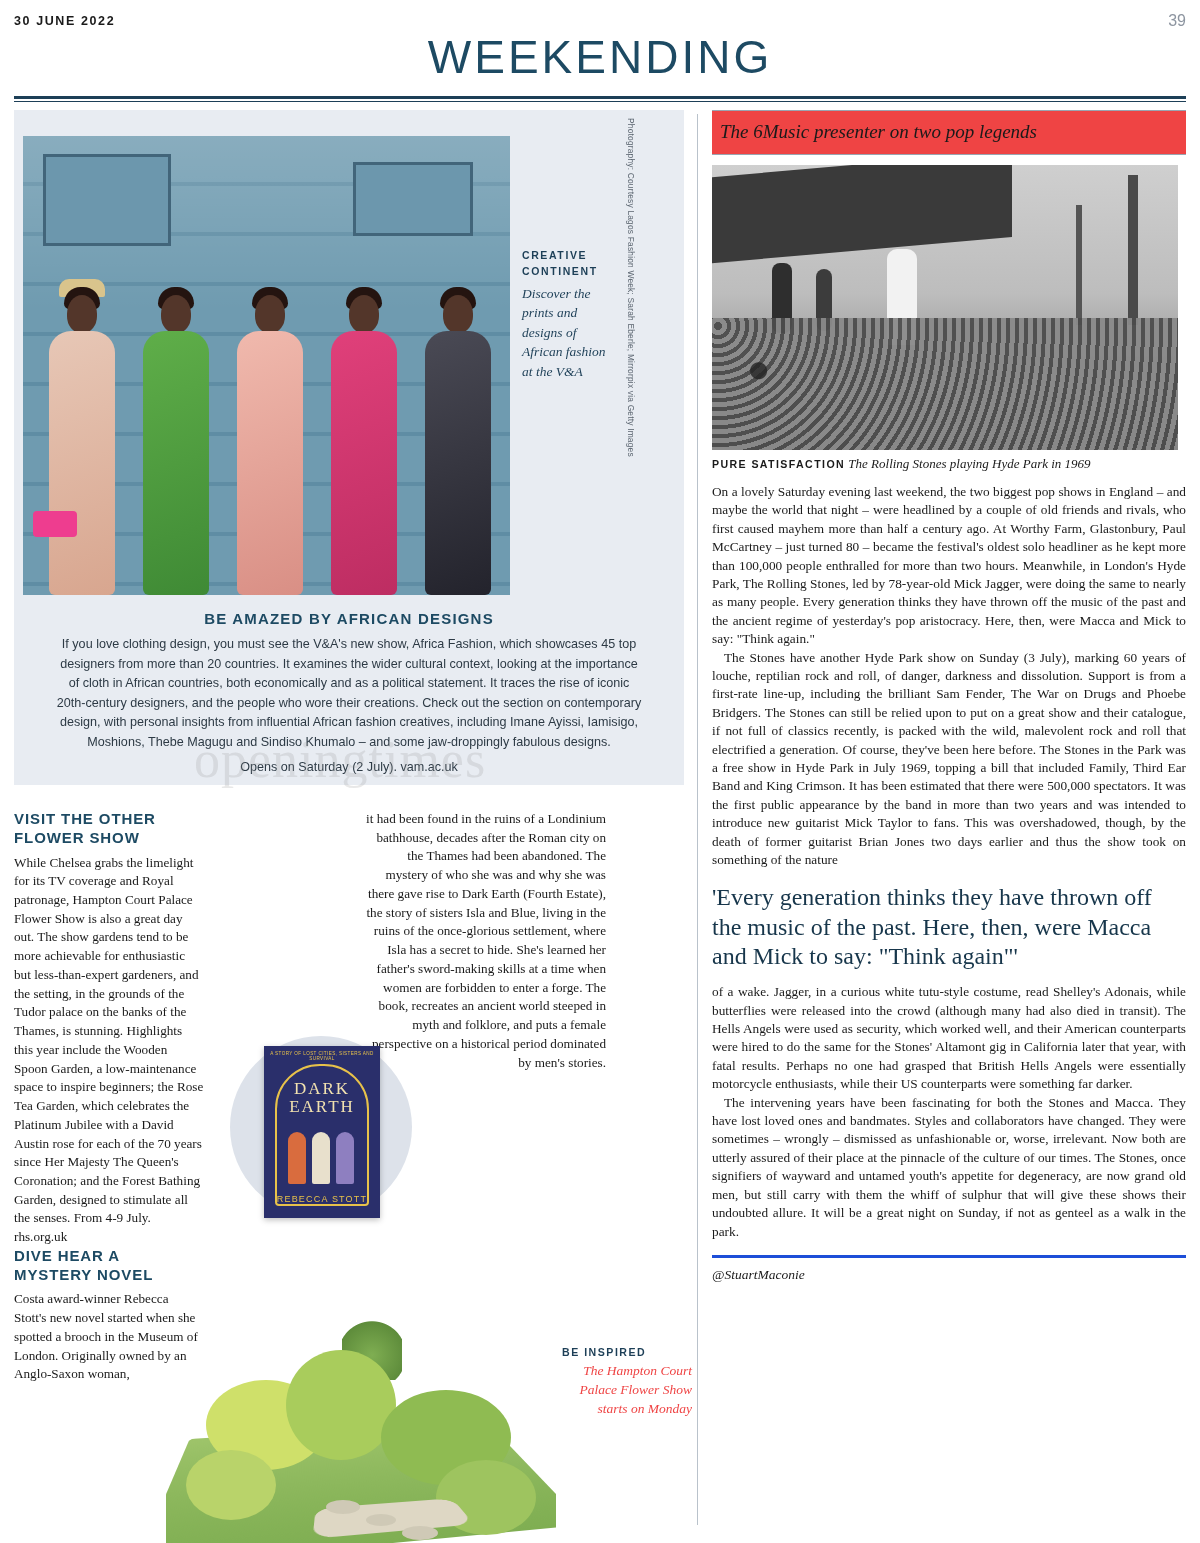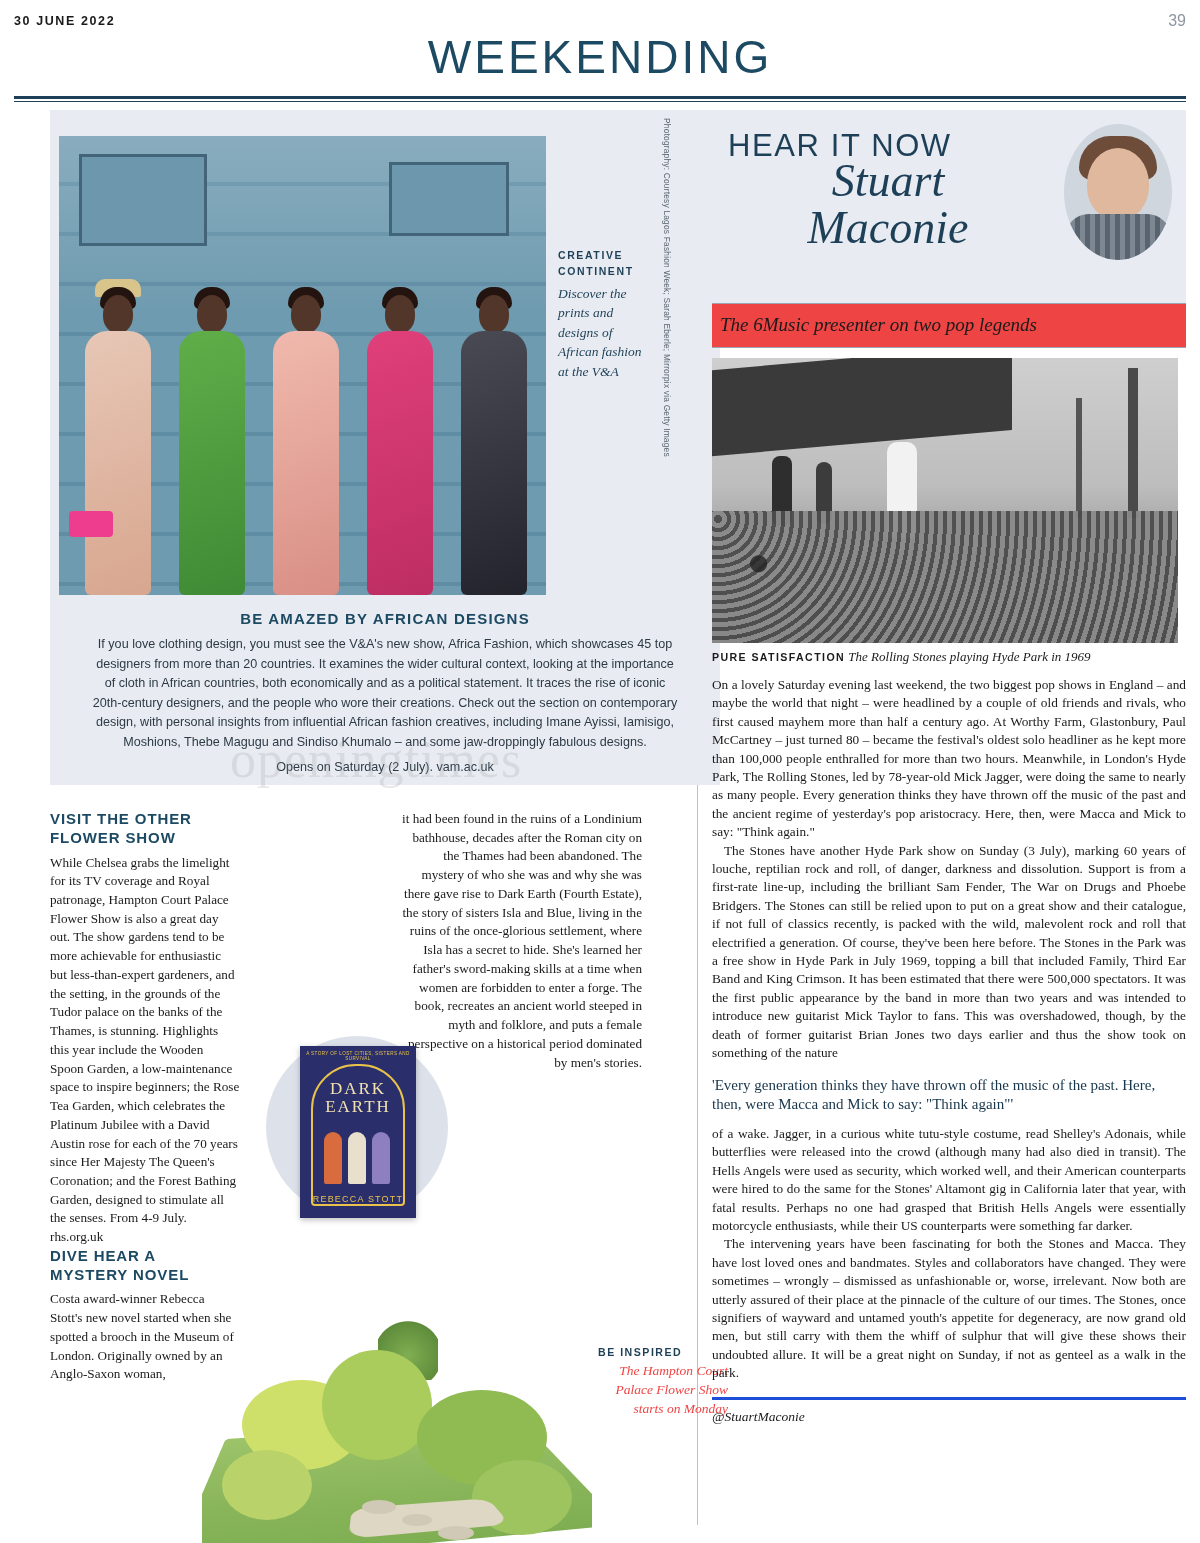--- a/index.html
+++ b/index.html
@@ -81,21 +81,20 @@
     width: 1px;
     background: #b9c2cb;
   }
 
   
   .left {
     position: absolute;
     left: 14px;
     top: 0;
     width: 568px;
-    margin-left: 36px;
   }
   .feature-box {
     position: relative;
     background: #e8ecf2;
     width: 670px;
     height: 675px;
   }
   .photo-wrap {
     position: absolute;
     left: 9px;
@@ -571,21 +570,21 @@
     margin-top: 10px;
     font-size: 13.3px;
     line-height: 1.385;
     text-align: justify;
   }
   .body-cols p { margin: 0; text-indent: 0; }
   .body-cols p + p { text-indent: 12px; }
 
   .pullquote {
     margin: 14px 0 12px 0;
-    font-size: 15px;
+    font-size: 24px;
     line-height: 1.22;
     color: #17364b;
   }
   .byline {
     margin-top: 14px;
     padding-top: 9px;
     border-top: 3px solid #1d4ed8;
     font-style: italic;
     font-size: 13.5px;
   }
@@ -712,32 +711,20 @@
 
       <div class="inspired">
         <div class="k">BE INSPIRED</div>
         <div class="t">The Hampton Court Palace Flower Show starts on Monday</div>
       </div>
     </div>
   </div>
 
   <div class="right">
 
-    <div class="hear-box">
-      <div class="hear-title">HEAR IT NOW</div>
-      <div class="hear-name">
-        <span>Stuart</span><br>
-        <span>Maconie</span>
-      </div>
-      <div class="avatar">
-        <div class="hair"></div>
-        <div class="face"></div>
-        <div class="shirt"></div>
-      </div>
-    </div>
 
     <div class="standfirst">The 6Music presenter on two pop legends</div>
 
     <div class="bw-photo">
       <div class="stage"></div>
       <div class="tower"></div>
       <div class="tower2"></div>
       <div class="figure f1"></div>
       <div class="figure f2"></div>
       <div class="figure f3"></div>

